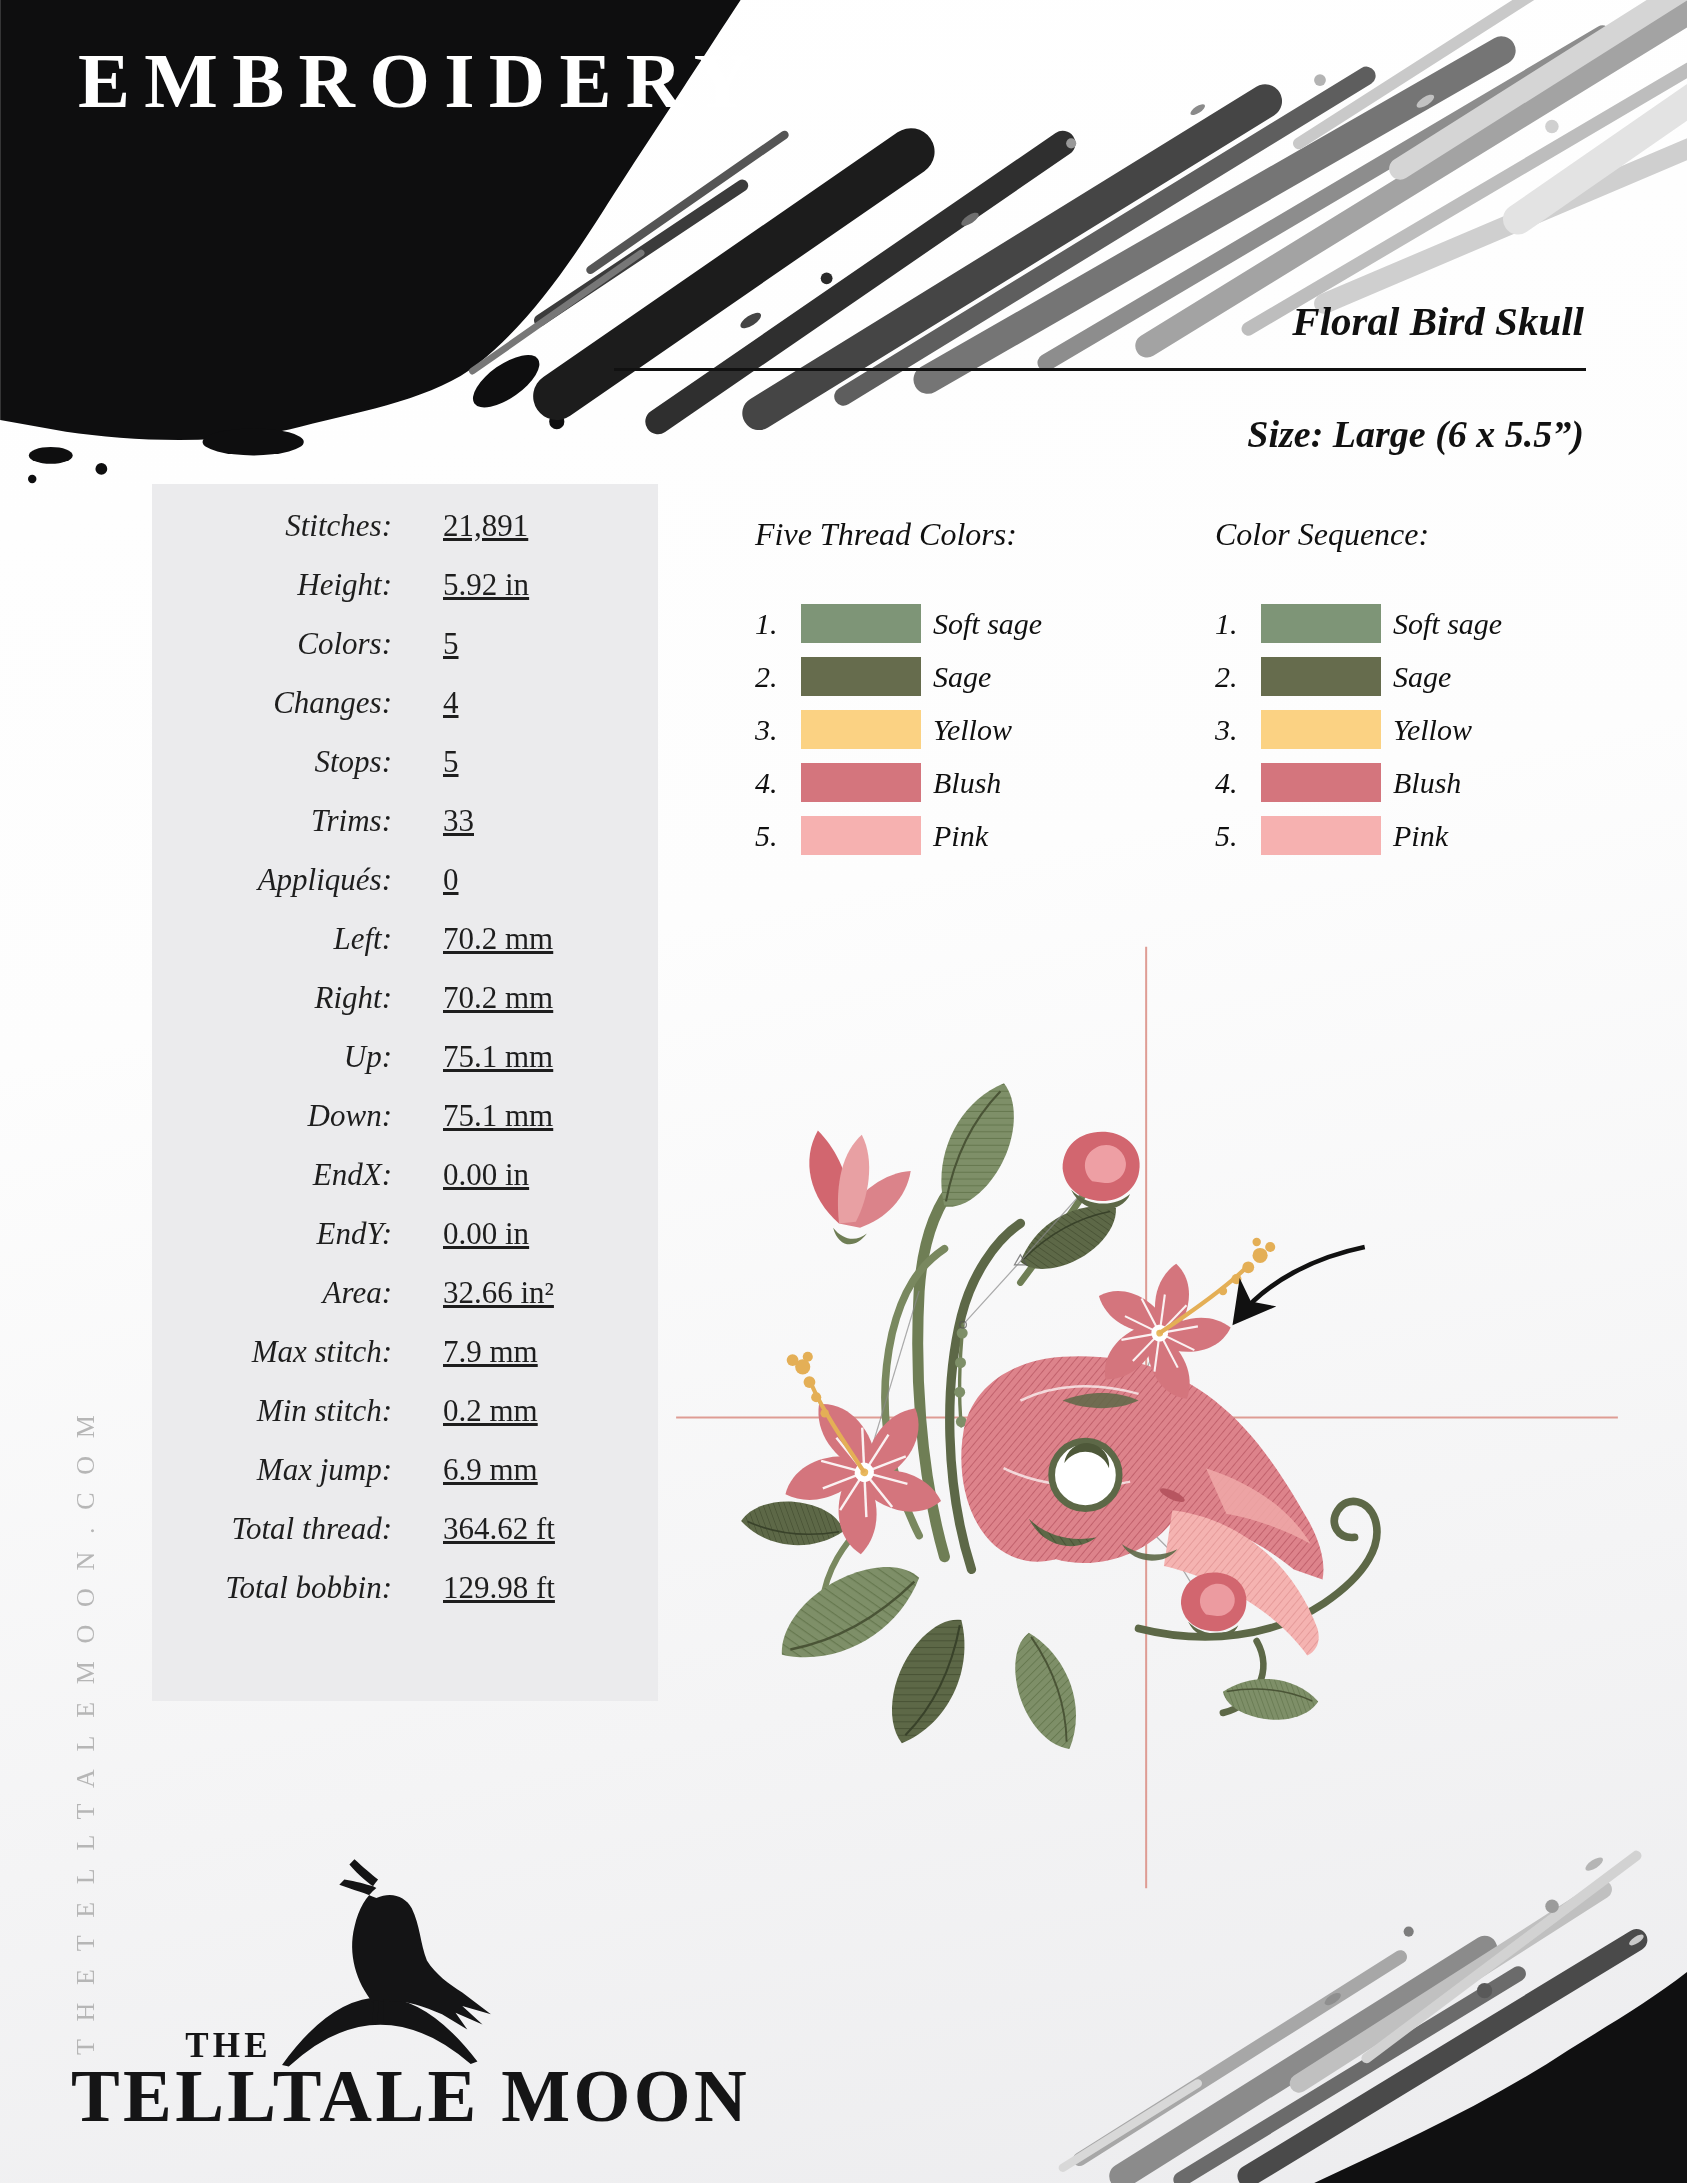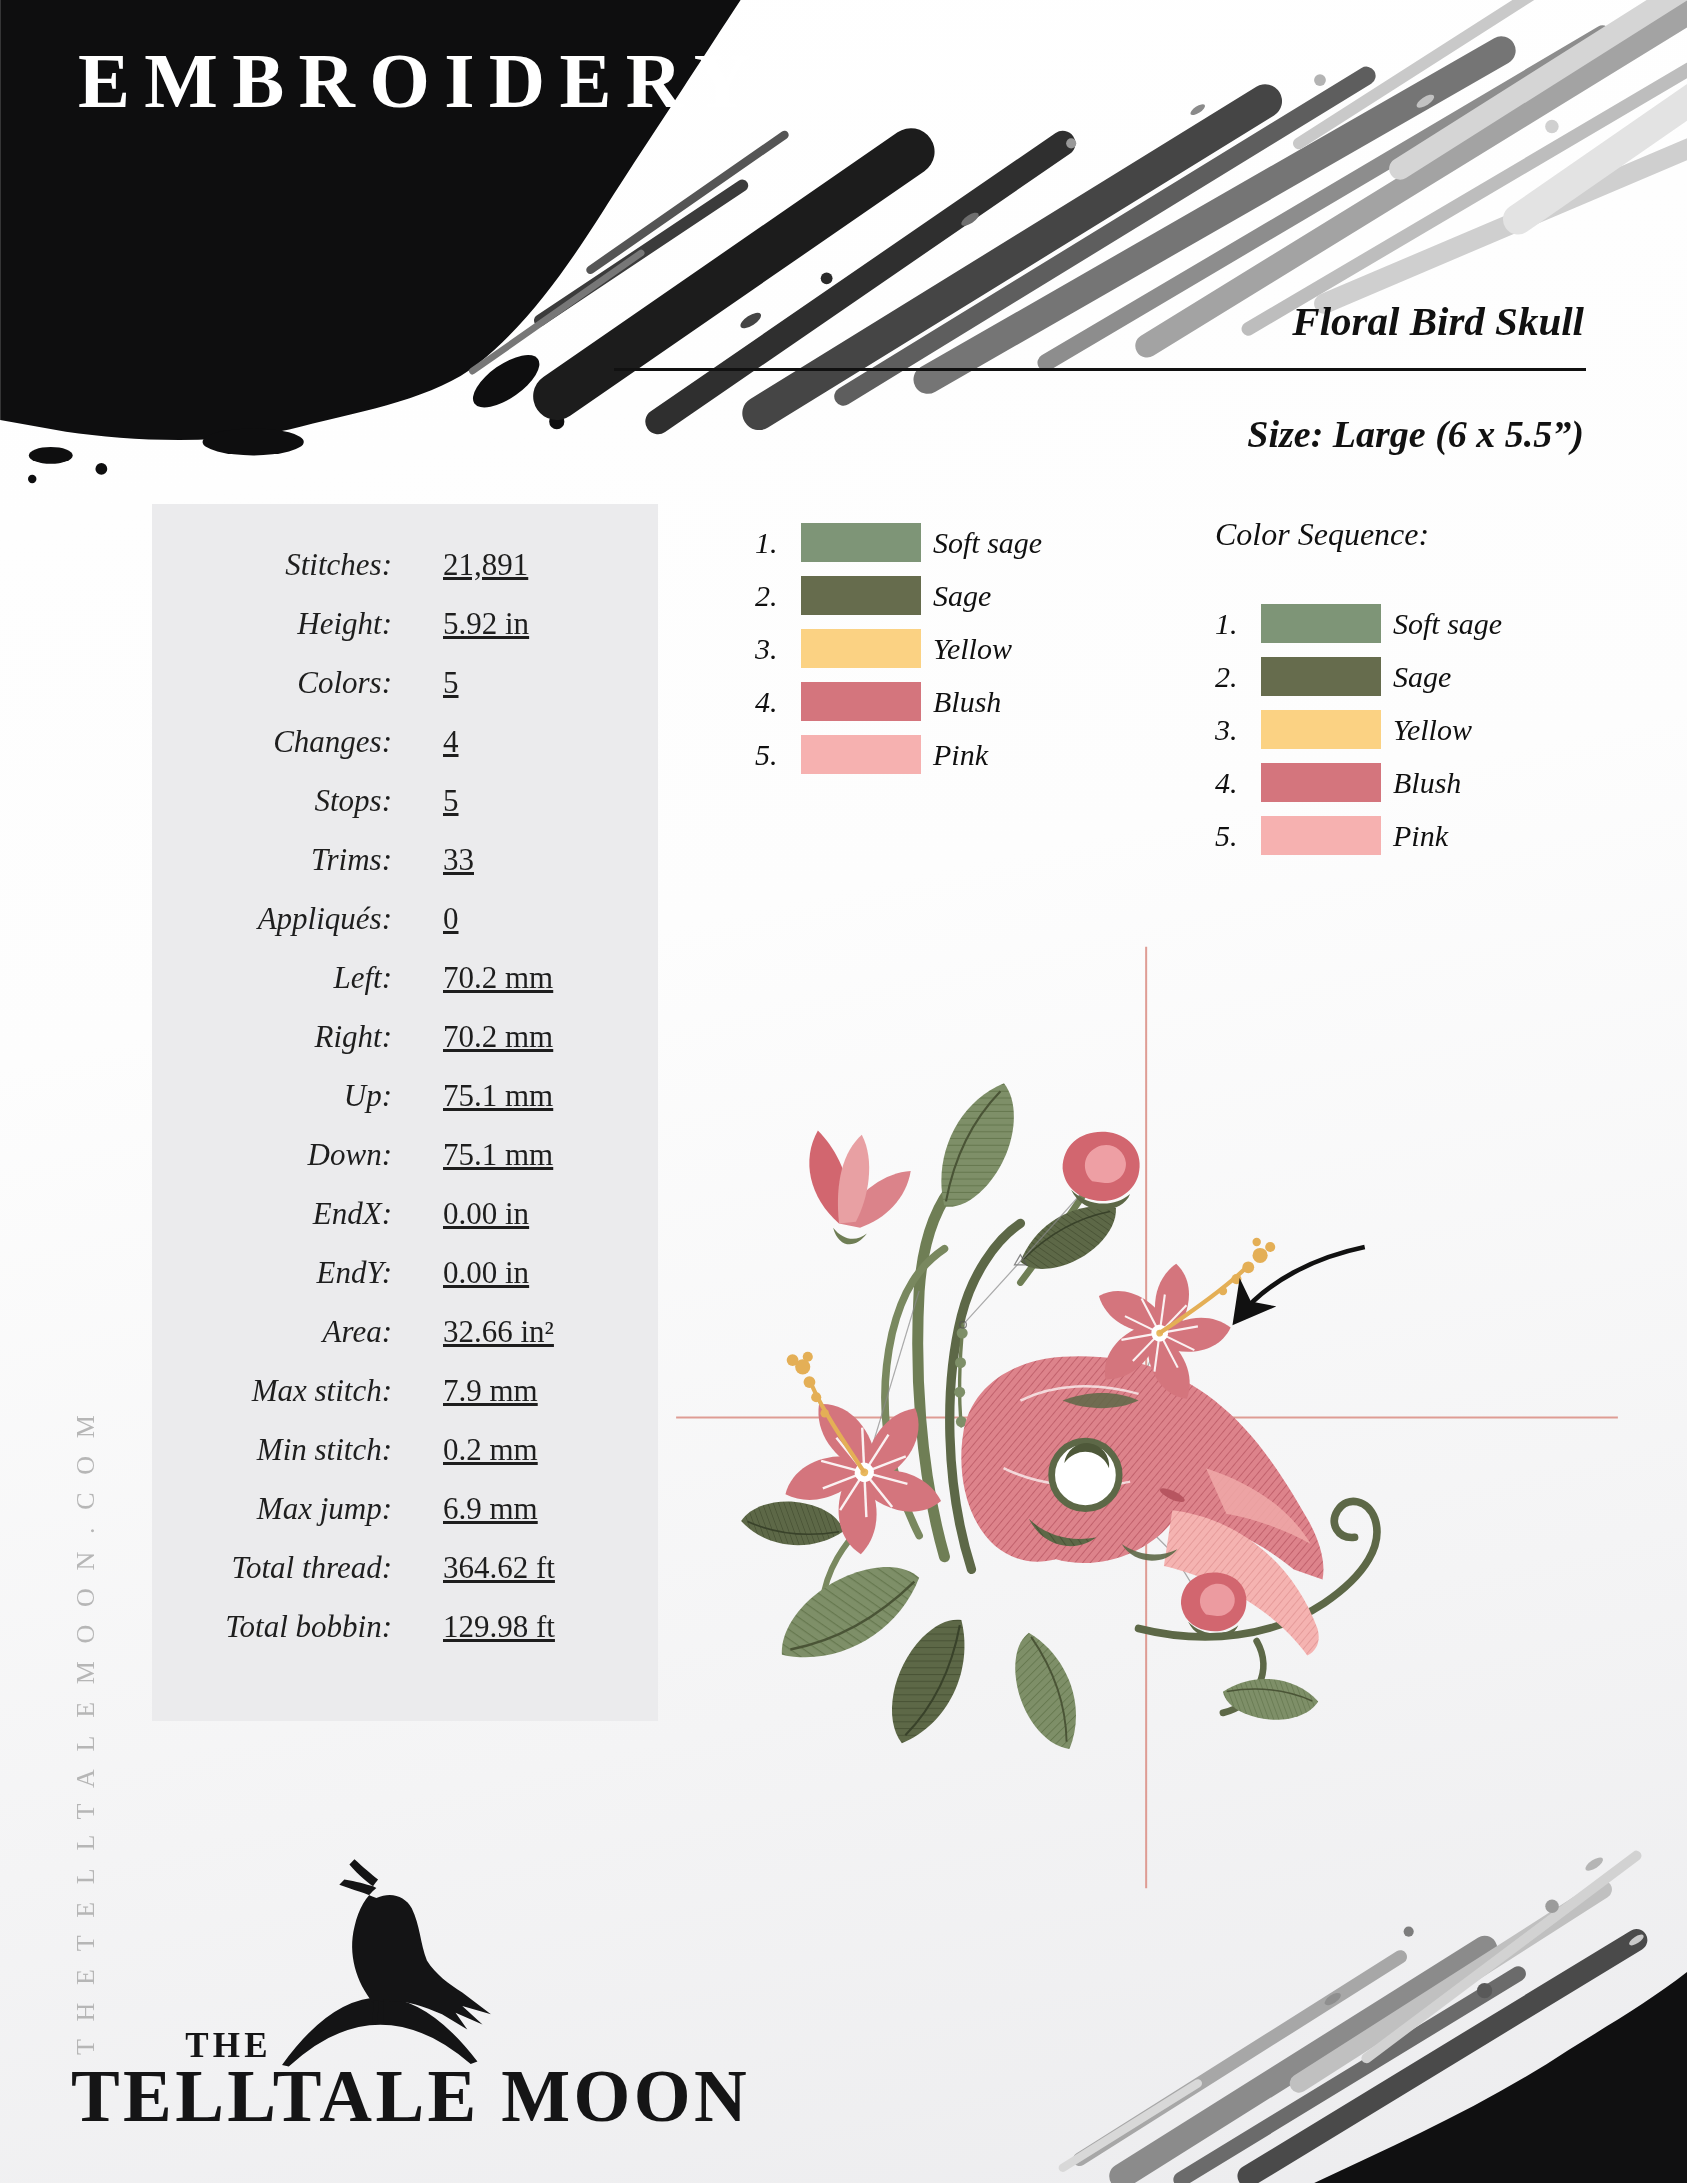--- a/index.html
+++ b/index.html
@@ -15,22 +15,22 @@
     letter-spacing:14.3px;color:#ffffff;z-index:3;}
   .hdr-title div{white-space:nowrap;}
 
   .design-title{right:103px;top:297px;width:759px;text-align:right;
     font-size:41px;font-weight:bold;font-style:italic;color:#111;}
   .title-rule{left:614px;top:368px;width:972px;height:3.4px;background:#111;}
   .size-label{right:103px;top:412px;width:759px;text-align:right;
     font-size:38px;font-weight:bold;font-style:italic;color:#111;}
 
   
-  .spec-panel{left:152px;top:504px;width:506px;height:1217px;background:#ebebed;
-    padding-top:31px;box-sizing:border-box;}
+  .spec-panel{left:152px;top:484px;width:506px;height:1217px;background:#ebebed;
+    padding-top:12px;box-sizing:border-box;}
   .spec-row{display:flex;height:59px;align-items:center;}
   .spec-label{width:240px;text-align:right;font-style:italic;font-size:31px;color:#1e1e1e;}
   .spec-value{margin-left:51px;font-size:31px;color:#1e1e1e;white-space:nowrap;text-decoration:underline;}
 
   
   .tc-col{top:516px;width:456px;}
   #tc-left{left:755px;}
   #tc-right{left:1215px;}
   .tc-head{font-style:italic;font-size:32px;color:#101010;height:44px;margin-bottom:37px;white-space:nowrap;}
   .tc-item{display:flex;align-items:center;height:53px;}
@@ -179,20 +179,21 @@
         <span class="spec-label">Total thread:</span>
         <span class="spec-value">364.62 ft</span>
       </div>
     <div class="spec-row">
         <span class="spec-label">Total bobbin:</span>
         <span class="spec-value">129.98 ft</span>
       </div>
   </div>
 
   <div id="tc-left" class="abs tc-col">
+    <div class="tc-head">Five Thread Colors:</div>
     <div class="tc-item">
         <span class="tc-num">1.</span>
         <span class="tc-swatch" style="background: rgb(126, 149, 119);"></span>
         <span class="tc-name">Soft sage</span>
       </div>
     <div class="tc-item">
         <span class="tc-num">2.</span>
         <span class="tc-swatch" style="background: rgb(102, 108, 77);"></span>
         <span class="tc-name">Sage</span>
       </div>

